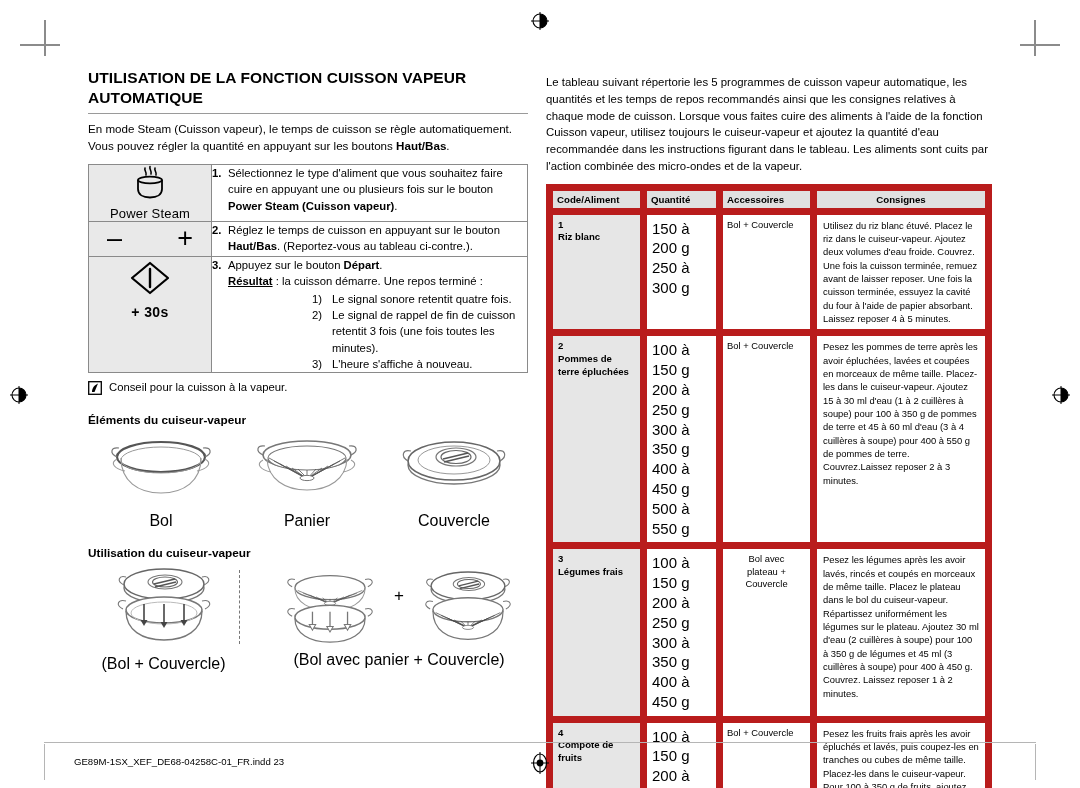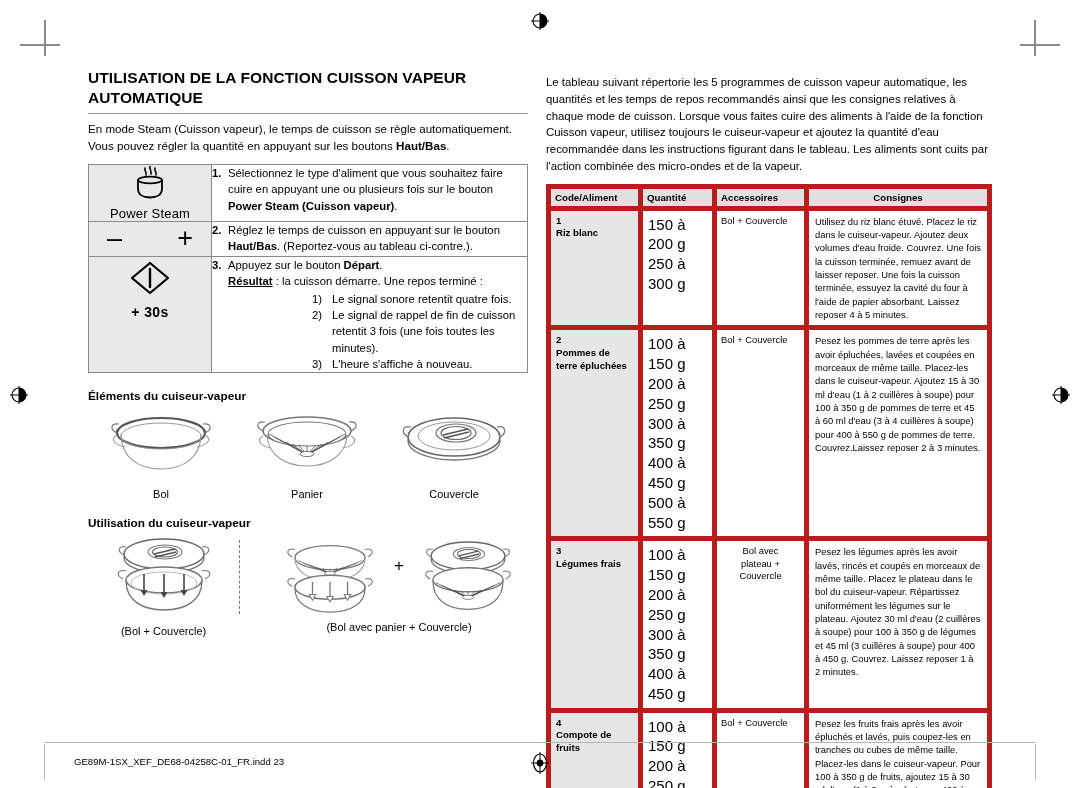--- a/index.html
+++ b/index.html
@@ -111,37 +111,37 @@
   h2.subhead {
     font-size: 11.8px; font-weight: bold;
     margin: 16px 0 0 0;
   }
 
   
   .illus-row {
     display: flex; margin-top: 6px;
   }
   .illus { text-align: center; }
-  .illus .cap { font-size: 11px; margin-top: 1px; text-align: center; }
+  .illus .cap { font-size: 16px; margin-top: 1px; text-align: center; }
   .use-row { display: flex; margin-top: 6px; align-items: flex-start; }
   .vdiv {
     border-left: 1px dashed #777;
     height: 74px; margin: 4px 0 0 0;
   }
   .plus-sign { font-size: 17px; align-self: center; margin: 0 4px; padding-bottom: 24px; }
 
   
   table.prog {
     border-collapse: collapse;
     width: 446px;
     table-layout: fixed;
     margin-top: 9px;
   }
   table.prog th, table.prog td {
-    border: 5px solid #b91c1c;
+    border: 7px solid #b91c1c;
     vertical-align: top;
   }
   table.prog thead th {
     background: #e0e0e0;
     font-size: 9.7px;
     font-weight: bold;
     padding: 3px 4px;
     text-align: left;
   }
   table.prog thead th.ctr { text-align: center; }
@@ -314,20 +314,29 @@
                       <span class="t">L'heure s'affiche à nouveau.</span>
                     </li>
                 </ol>
               </span>
             </div>
           </td>
         </tr>
       </tbody>
     </table>
 
+    <div class="note">
+      <span class="nic">
+        <svg width="14" height="14" viewBox="0 0 14 14">
+          <rect x="0.7" y="0.7" width="12.6" height="12.6" fill="none" stroke="#000" stroke-width="1.3"></rect>
+          <path d="M4 11 C4 7 6.5 4 10 2.5 C8.5 6 7.5 9 6.5 11 Z" fill="#000"></path>
+        </svg>
+      </span>
+      <span class="ntext">Conseil pour la cuisson à la vapeur.</span>
+    </div>
 
     <h2 class="subhead">Éléments du cuiseur-vapeur</h2>
 
     <div class="illus-row">
 
       <div class="illus" style="width:146px;">
         <svg width="120" height="74" viewBox="0 0 120 74">
           <ellipse cx="60" cy="24" rx="44" ry="15" fill="#fff" stroke="#555" stroke-width="2.2"></ellipse>
           <ellipse cx="60" cy="27" rx="40" ry="13" fill="none" stroke="#999" stroke-width="1"></ellipse>
           <path d="M20 25 C20 48 37 60 60 60 C83 60 100 48 100 25" fill="none" stroke="#999" stroke-width="1.2"></path>

